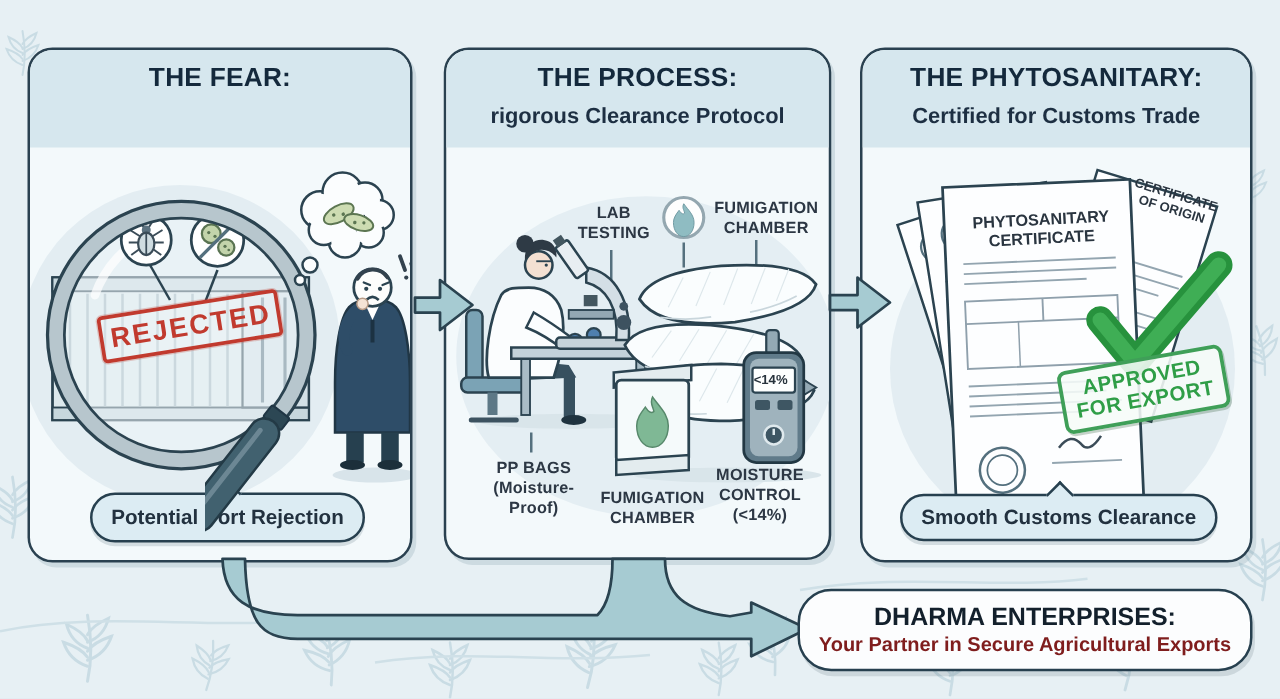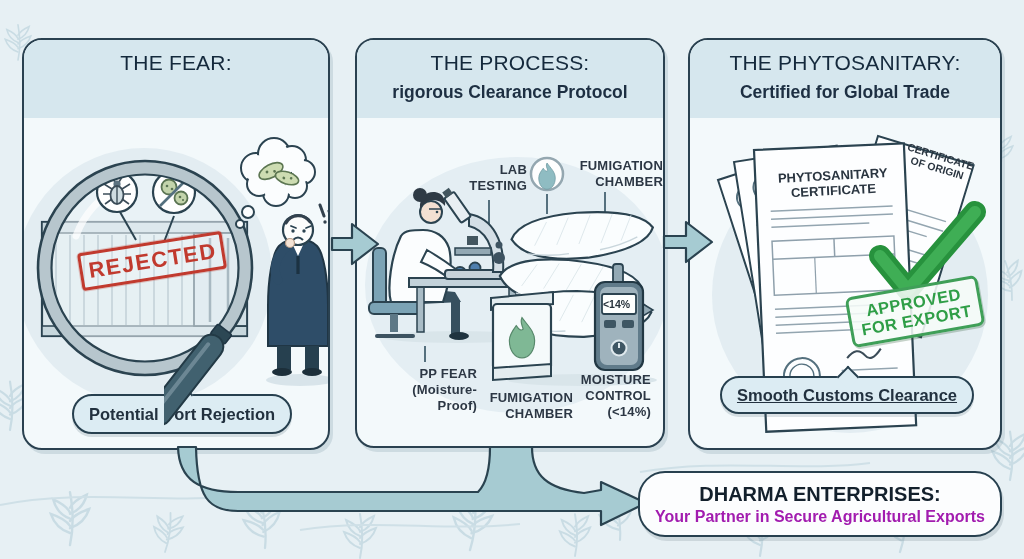--- a/index.html
+++ b/index.html
@@ -8,35 +8,35 @@
   .stage *{box-sizing:border-box;}
   svg{display:block;}
   .abs{position:absolute;}
 
   
   .panel{position:absolute;top:38px;height:412px;background:#f3f9fb;
          border:2.2px solid #2a4150;border-radius:20px;
          box-shadow:3px 4px 0 rgba(104,134,150,.20);overflow:hidden;}
   .band{position:absolute;top:0;left:0;right:0;height:78px;background:#d6e7ee;}
   .panel-title{position:absolute;top:11px;left:0;right:0;text-align:center;
-         font-size:21px;font-weight:400;color:#14293c;letter-spacing:.2px;}
+         font-size:21px;font-weight:700;color:#14293c;letter-spacing:.2px;}
   .panel-sub{position:absolute;top:42px;left:0;right:0;text-align:center;
          font-size:17.5px;font-weight:700;color:#1d2f42;}
 
   
   .pill{position:absolute;background:#dcecf3;border:2.2px solid #27404f;
         border-radius:999px;display:flex;align-items:center;justify-content:center;
         font-size:16.5px;font-weight:700;color:#22313f;
         box-shadow:0 3px 0 rgba(64,94,110,.18);}
   .pill .ptr{position:absolute;top:-9px;width:16px;height:16px;background:#dcecf3;
         border-left:2.2px solid #27404f;border-top:2.2px solid #27404f;
         transform:rotate(45deg);}
 
   
-  .lbl{position:absolute;text-align:right;font-size:13px;font-weight:700;
+  .lbl{position:absolute;text-align:center;font-size:13px;font-weight:700;
        color:#2c3744;line-height:1.22;letter-spacing:.2px;}
 
   .meter-read{position:absolute;display:flex;align-items:center;justify-content:center;
        font-size:10.5px;font-weight:800;color:#27333c;}
 
   .stamp-red{position:absolute;transform:rotate(-9deg);color:#c13a2e;
        border:3px solid #c13a2e;border-radius:4px;padding:3px 6px;text-align:center;
        font-size:22px;font-weight:800;letter-spacing:1.5px;
        background:rgba(255,255,255,.18);box-shadow:0 0 0 1px rgba(193,58,46,.25);}
 
@@ -45,21 +45,21 @@
        border:3.5px solid #3f9f58;border-radius:7px;padding:4px 4px;text-align:center;
        font-size:16.5px;font-weight:800;line-height:1.12;letter-spacing:.4px;
        background:rgba(246,252,248,.88);box-shadow:1px 2px 0 rgba(30,80,40,.25);}
 
   
   .banner{position:absolute;left:638px;top:471px;width:364px;height:66px;
        background:#fcfdfe;border:2.4px solid #27404f;border-radius:27px;
        display:flex;flex-direction:column;align-items:center;justify-content:center;
        box-shadow:2px 4px 0 rgba(40,64,80,.14);z-index:4;}
   .banner .t1{font-size:20px;font-weight:800;color:#13202c;}
-  .banner .t2{font-size:16px;font-weight:600;color:#a21caf;margin-top:2px;}
+  .banner .t2{font-size:16px;font-weight:600;color:#7f1d1d;margin-top:2px;}
 
   .flow{position:absolute;left:0;top:0;z-index:3;pointer-events:none;}
   .bgdec{position:absolute;left:0;top:0;z-index:0;pointer-events:none;}
   .panel,.overlay{z-index:1;}
 </style>
 </head>
 <body>
 
 <div class="stage">
 
@@ -227,21 +227,21 @@
 
     <svg class="abs" style="left:140px;top:266px;" width="170" height="146" viewBox="0 0 170 146">
       <g transform="translate(51,36) rotate(38)">
         <rect x="-9" y="-16" width="18" height="12" rx="2" fill="#2c4754" stroke="#203645" stroke-width="1.6"></rect>
         <rect x="-12" y="-6" width="24" height="108" rx="12" fill="#41616f" stroke="#233a46" stroke-width="2"></rect>
         <line x1="-4" y1="6" x2="-4" y2="92" stroke="#6c8794" stroke-width="4" stroke-linecap="round"></line>
       </g>
     </svg>
   </div>
 
-  <div class="panel" style="left:355px;width:310px;height:410px;border-radius:19px;">
+  <div class="panel" style="left:355px;width:310px;height:410px;">
     <div class="band"></div>
     <div class="panel-title">THE PROCESS:</div>
     <div class="panel-sub">rigorous Clearance Protocol</div>
 
     <svg class="abs" style="left:0;top:0;" width="310" height="410" viewBox="0 0 310 410">
       <defs>
         <path id="pillow" d="M4,26 Q16,4 78,6 Q146,10 158,32 Q148,54 84,56 Q18,54 4,26 Z"></path>
         <path id="flame" d="M0,-16 C5,-9 11,-4 11,4 C11,13 6,19 0,19 C-6,19 -11,13 -11,4
                  C-11,-1 -8,-5 -5,-9 C-3,-6 -1,-4 1,-6 C0,-10 -2,-12 0,-16 Z"></path>
       </defs>
@@ -351,30 +351,30 @@
         <rect x="7" y="26" width="34" height="20" rx="2" fill="#fdfffe" stroke="#2b4350" stroke-width="1.8"></rect>
         <rect x="9" y="52" width="12" height="8" rx="2" fill="#3e5663"></rect>
         <rect x="27" y="52" width="12" height="8" rx="2" fill="#3e5663"></rect>
         <circle cx="24" cy="80" r="7.5" fill="#3e5663" stroke="#dfe9ed" stroke-width="2"></circle>
         <line x1="24" y1="75" x2="24" y2="80" stroke="#dfe9ed" stroke-width="2"></line>
       </g>
     </svg>
 
     <div class="lbl" style="left:98px;top:122px;width:72px;">LAB TESTING</div>
     <div class="lbl" style="left:206px;top:118px;width:100px;">FUMIGATION CHAMBER</div>
-    <div class="lbl" style="left:20px;top:326px;width:100px;">PP FEAR (Moisture-Proof)</div>
+    <div class="lbl" style="left:20px;top:326px;width:100px;">PP BAGS (Moisture-Proof)</div>
     <div class="lbl" style="left:114px;top:350px;width:102px;">FUMIGATION CHAMBER</div>
     <div class="lbl" style="left:208px;top:332px;width:86px;">MOISTURE CONTROL (&lt;14%)</div>
     <div class="meter-read" style="left:245px;top:254px;width:29px;height:20px;">&lt;14%</div>
   </div>
 
   <div class="panel" style="left:688px;width:314px;">
     <div class="band"></div>
     <div class="panel-title">THE PHYTOSANITARY:</div>
-    <div class="panel-sub">Certified for Global Trade</div>
+    <div class="panel-sub">Certified for Customs Trade</div>
 
     <svg class="abs" style="left:0;top:0;" width="314" height="412" viewBox="0 0 314 412">
       <circle cx="160" cy="255" r="138" fill="#e3edf2"></circle>
 
       <g transform="translate(28,140) rotate(-18)">
         <rect width="88" height="235" fill="#fdfeff" stroke="#2b4350" stroke-width="2"></rect>
         <circle cx="24" cy="26" r="12" fill="none" stroke="#54707e" stroke-width="1.8"></circle>
         <g stroke="#93a5b0" stroke-width="1.5">
           <line x1="10" y1="60" x2="78" y2="60"></line>
             <line x1="10" y1="70" x2="78" y2="70"></line>
@@ -441,21 +441,21 @@
         <path d="M190,216 L218,250 L285,172" fill="none" stroke="#27923d" stroke-width="22" stroke-linecap="round" stroke-linejoin="round"></path>
         <path d="M190,216 L218,250 L285,172" fill="none" stroke="#3fae55" stroke-width="12" stroke-linecap="round" stroke-linejoin="round"></path>
       </g>
     </svg>
 
     <div class="doc-head" style="left:74px;top:128px;width:138px;font-size:13px;transform:rotate(-3deg);">PHYTOSANITARY CERTIFICATE</div>
     <div class="doc-head" style="left:206px;top:110px;width:86px;font-size:10.5px;transform:rotate(17deg);">CERTIFICATE OF ORIGIN</div>
 
     <div class="stamp-green" style="left:158px;top:246px;width:134px;">APPROVED FOR EXPORT</div>
 
-    <div class="pill" style="left:30px;top:336px;width:254px;height:38px;text-decoration:underline;">
+    <div class="pill" style="left:30px;top:355px;width:254px;height:38px;">
       <span class="ptr" style="left:118px;"></span>
       <span>Smooth Customs Clearance</span>
     </div>
   </div>
 
   <svg class="flow" width="1024" height="559" viewBox="0 0 1024 559">
     <g fill="#a6cbd2" stroke="#2a4350" stroke-width="2.2" stroke-linejoin="round">
       <path d="M332,238 L352,238 L352,224 L378,244 L352,264 L352,250 L332,250 Z"></path>
       <path d="M664,236 L686,236 L686,222 L712,242 L686,262 L686,248 L664,248 Z"></path>
       <path d="M178,447

